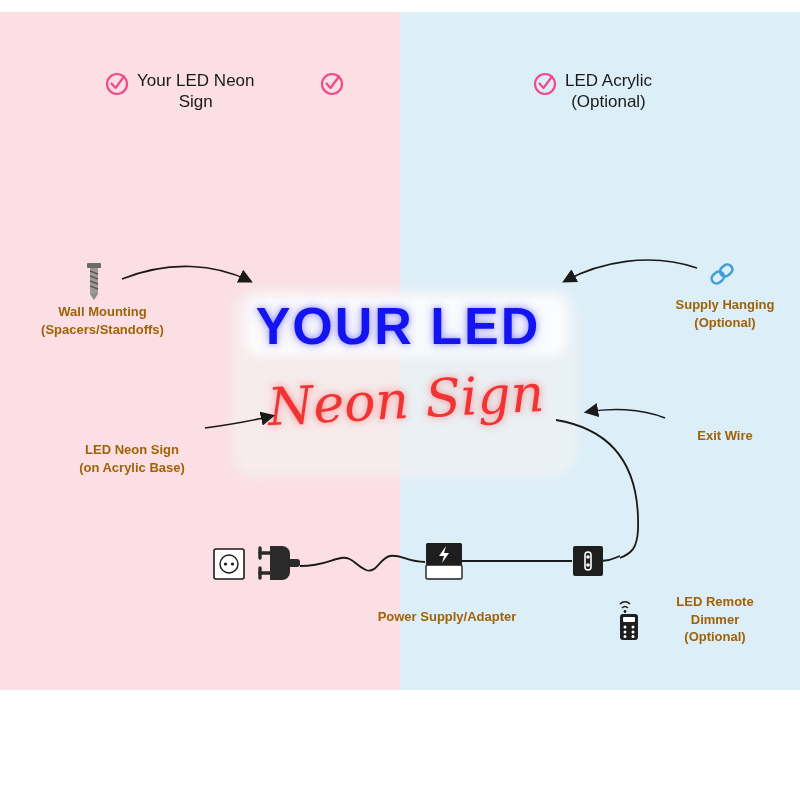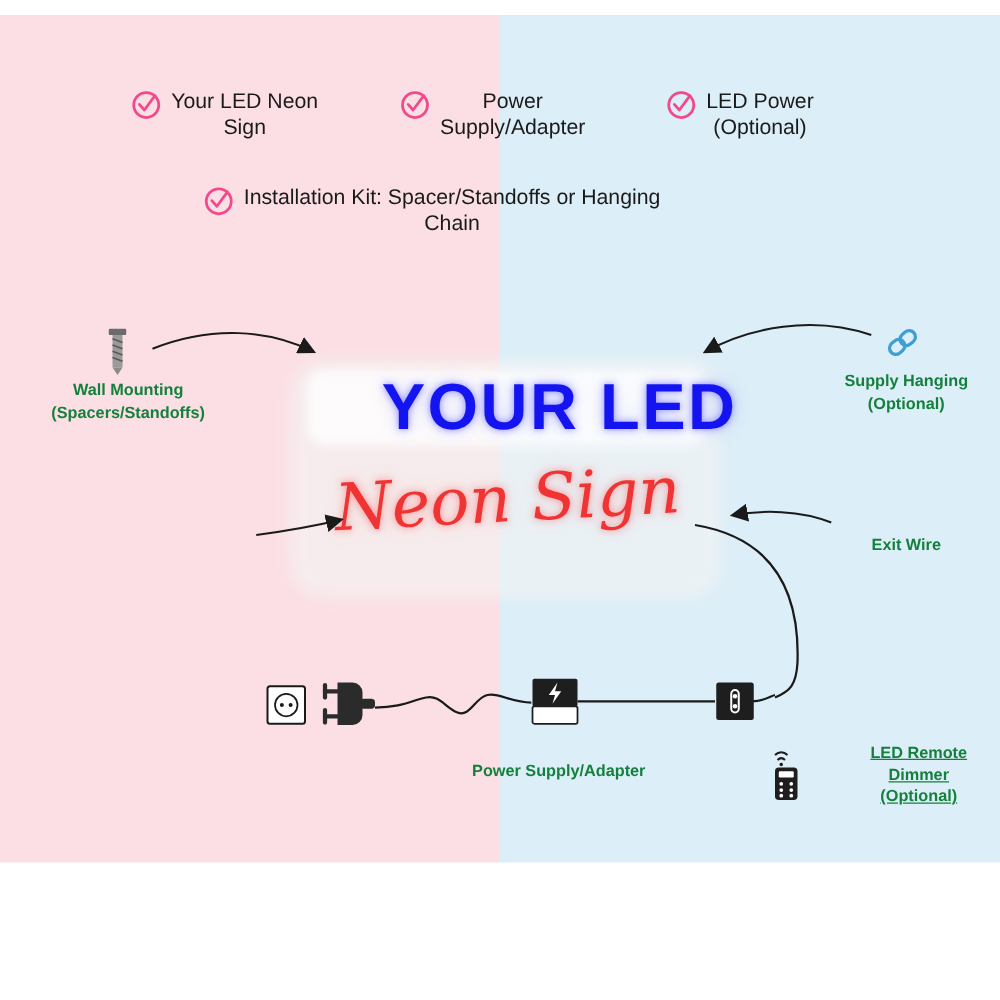--- a/index.html
+++ b/index.html
@@ -76,23 +76,23 @@
     position: absolute;
     left: 246px; top: 296px;
     width: 320px; height: 60px;
     background: #ffffff;
     opacity: .8;
     border-radius: 14px;
     filter: blur(4px);
   }
   .neon-line1 {
     position: absolute;
-    left: 250px; top: 296px;
+    left: 228px; top: 296px;
     width: 340px;
-    text-align: right;
+    text-align: center;
     font-size: 52px;
     font-weight: bold;
     letter-spacing: 2px;
     color: #1414f0;
     text-shadow: 0 0 6px rgba(60,60,255,.55), 0 0 14px rgba(120,120,255,.35);
     font-family: "Liberation Sans", sans-serif;
   }
   .neon-line2 {
     position: absolute;
     left: 236px; top: 370px;
@@ -103,21 +103,21 @@
     font-style: italic;
     font-family: "DejaVu Serif", serif;
     text-shadow: 0 0 6px rgba(255,70,70,.5), 0 0 14px rgba(255,120,120,.3);
     transform: rotate(-3deg);
   }
 
   
   .callout {
     position: absolute;
     font-size: 13px;
-    color: #15803d;
+    color: #a16207;
     line-height: 1.35;
     text-align: center;
     white-space: pre-line;
     font-family: "Liberation Sans", sans-serif;
   }
   .callout.bold { font-weight: 600; }
 
   
   .icon-wrap { position: absolute; }
 
@@ -145,45 +145,33 @@
 Sign</span>
   </div>
 
   <div class="check-item" style="left:320px; top:70px; width:200px;">
     <span class="check-icon">
       <svg width="24" height="24" viewBox="0 0 24 24">
         <circle cx="12" cy="12" r="10" fill="none" stroke="#f2498b" stroke-width="2.2"></circle>
         <polyline points="6.5,11.5 10.5,16 19,4.5" fill="none" stroke="#f2498b" stroke-width="2.2" stroke-linecap="round" stroke-linejoin="round"></polyline>
       </svg>
     </span>
-    <span class="check-label">Power
-Supply/Adapter</span>
   </div>
 
   <div class="check-item" style="left:533px; top:70px; width:175px;">
     <span class="check-icon">
       <svg width="24" height="24" viewBox="0 0 24 24">
         <circle cx="12" cy="12" r="10" fill="none" stroke="#f2498b" stroke-width="2.2"></circle>
         <polyline points="6.5,11.5 10.5,16 19,4.5" fill="none" stroke="#f2498b" stroke-width="2.2" stroke-linecap="round" stroke-linejoin="round"></polyline>
       </svg>
     </span>
-    <span class="check-label">LED Power
+    <span class="check-label">LED Acrylic
 (Optional)</span>
   </div>
 
-  <div class="check-item" style="left:163px; top:147px; width:490px;">
-    <span class="check-icon">
-      <svg width="24" height="24" viewBox="0 0 24 24">
-        <circle cx="12" cy="12" r="10" fill="none" stroke="#f2498b" stroke-width="2.2"></circle>
-        <polyline points="6.5,11.5 10.5,16 19,4.5" fill="none" stroke="#f2498b" stroke-width="2.2" stroke-linecap="round" stroke-linejoin="round"></polyline>
-      </svg>
-    </span>
-    <span class="check-label">Installation Kit: Spacer/Standoffs or Hanging
-Chain</span>
-  </div>
 
   <div class="neon-glow"></div>
   <div class="neon-glow2"></div>
   <div class="neon-line1">YOUR LED</div>
   <div class="neon-line2">Neon Sign</div>
 
   <svg class="lines" viewBox="0 0 800 800">
     <defs>
       <marker id="arrow" markerWidth="9" markerHeight="9" refX="7" refY="4.5" orient="auto">
         <path d="M0,0 L9,4.5 L0,9 Z" fill="#1a1a1a"></path>
@@ -276,19 +264,21 @@
       <circle cx="18" cy="32" r="1.5" fill="#ffffff"></circle>
       <circle cx="10" cy="36.5" r="1.5" fill="#ffffff"></circle>
       <circle cx="18" cy="36.5" r="1.5" fill="#ffffff"></circle>
     </svg>
   </div>
 
   <div class="callout bold" style="left:10px; top:303px; width:185px;">Wall Mounting
 (Spacers/Standoffs)</div>
   <div class="callout bold" style="left:655px; top:296px; width:140px;">Supply Hanging
 (Optional)</div>
+  <div class="callout bold" style="left:52px; top:441px; width:160px;">LED Neon Sign
+(on Acrylic Base)</div>
   <div class="callout bold" style="left:680px; top:427px; width:90px;">Exit Wire</div>
   <div class="callout bold" style="left:357px; top:608px; width:180px;">Power Supply/Adapter</div>
-  <div class="callout bold" style="left:680px; top:593px; width:110px;text-decoration:underline;">LED Remote
+  <div class="callout bold" style="left:660px; top:593px; width:110px;">LED Remote
 Dimmer
 (Optional)</div>
 
 </div>
 
 </body></html>

